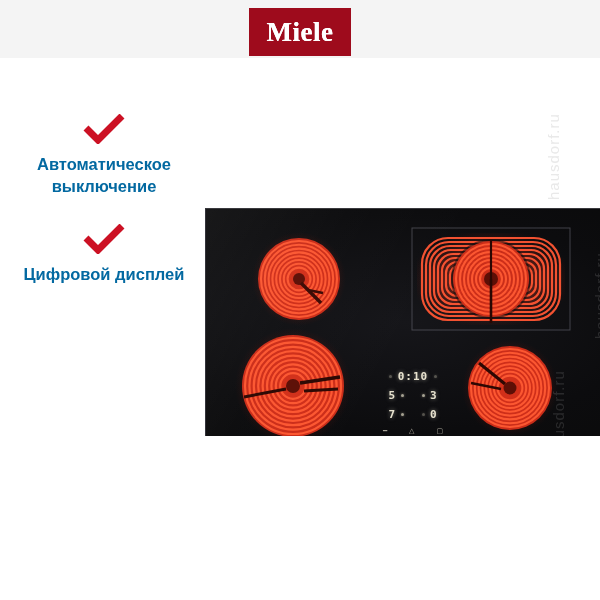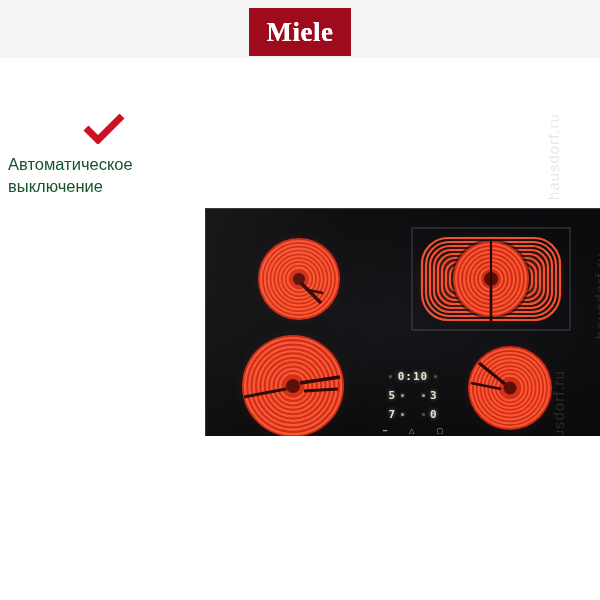--- a/index.html
+++ b/index.html
@@ -33,23 +33,24 @@
 
   
   .features {
     position:absolute; left:0px; top:112px; width:208px;
   }
   .feature { width:208px; margin-bottom:20px; }
   .check-wrap { display:flex; justify-content:center; height:34px; align-items:center; }
   .check-icon { display:block; }
   .feature-label {
     margin-top:8px;
-    color:#14532d;
+    text-align:center;
+    color:#0369a1;
     font-size:16.5px;
-    font-weight:normal;
+    font-weight:bold;
     line-height:1.32;
     padding:0 8px;
   }
 
   
   .cooktop {
     position:absolute; left:205px; top:208px; width:400px; height:252px;
     background:
       radial-gradient(ellipse 420px 200px at 50% 45%, #16161a 0%, #0c0c0e 55%, #090909 100%);
     border-top:1px solid #3a3a3e;
@@ -139,20 +140,28 @@
     <div class="feature">
       <div class="check-wrap">
         <svg class="check-icon" width="44" height="30" viewBox="0 0 44 30" aria-hidden="true">
           <path d="M4 14 L16 26 L40 2" fill="none" stroke="#cc1124" stroke-width="7" stroke-linecap="butt" stroke-linejoin="miter"></path>
         </svg>
       </div>
       <div class="feature-label">Автоматическое выключение</div>
     </div>
 
 
+    <div class="feature" style="margin-top:24px;">
+      <div class="check-wrap">
+        <svg class="check-icon" width="44" height="30" viewBox="0 0 44 30" aria-hidden="true">
+          <path d="M4 14 L16 26 L40 2" fill="none" stroke="#cc1124" stroke-width="7" stroke-linecap="butt" stroke-linejoin="miter"></path>
+        </svg>
+      </div>
+      <div class="feature-label">Цифровой дисплей</div>
+    </div>
 
   </div>
 
   <div class="cooktop">
 
     <div class="burner" style="left:45px; top:22px;">
       <svg width="96" height="96" viewBox="0 0 96 96">
         <defs>
           <radialGradient id="glowA" cx="50%" cy="50%" r="50%">
             <stop offset="0%" stop-color="#ff6a3a" stop-opacity=".55"></stop>

